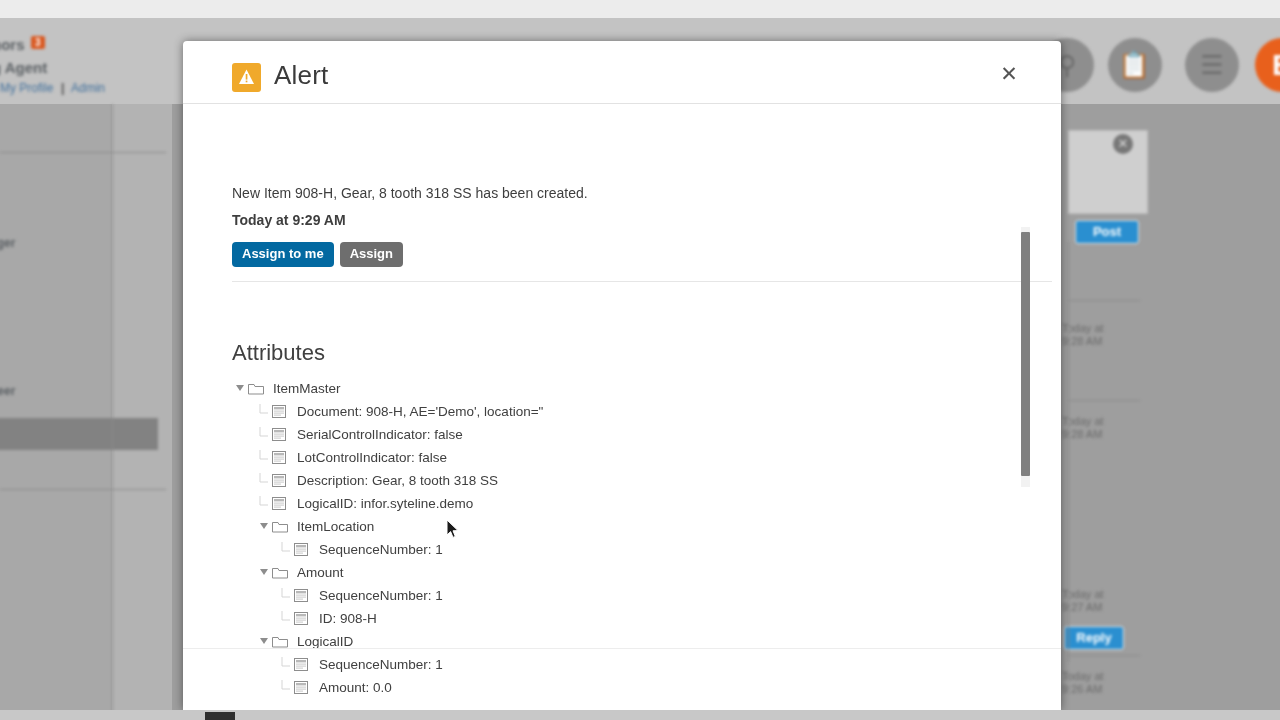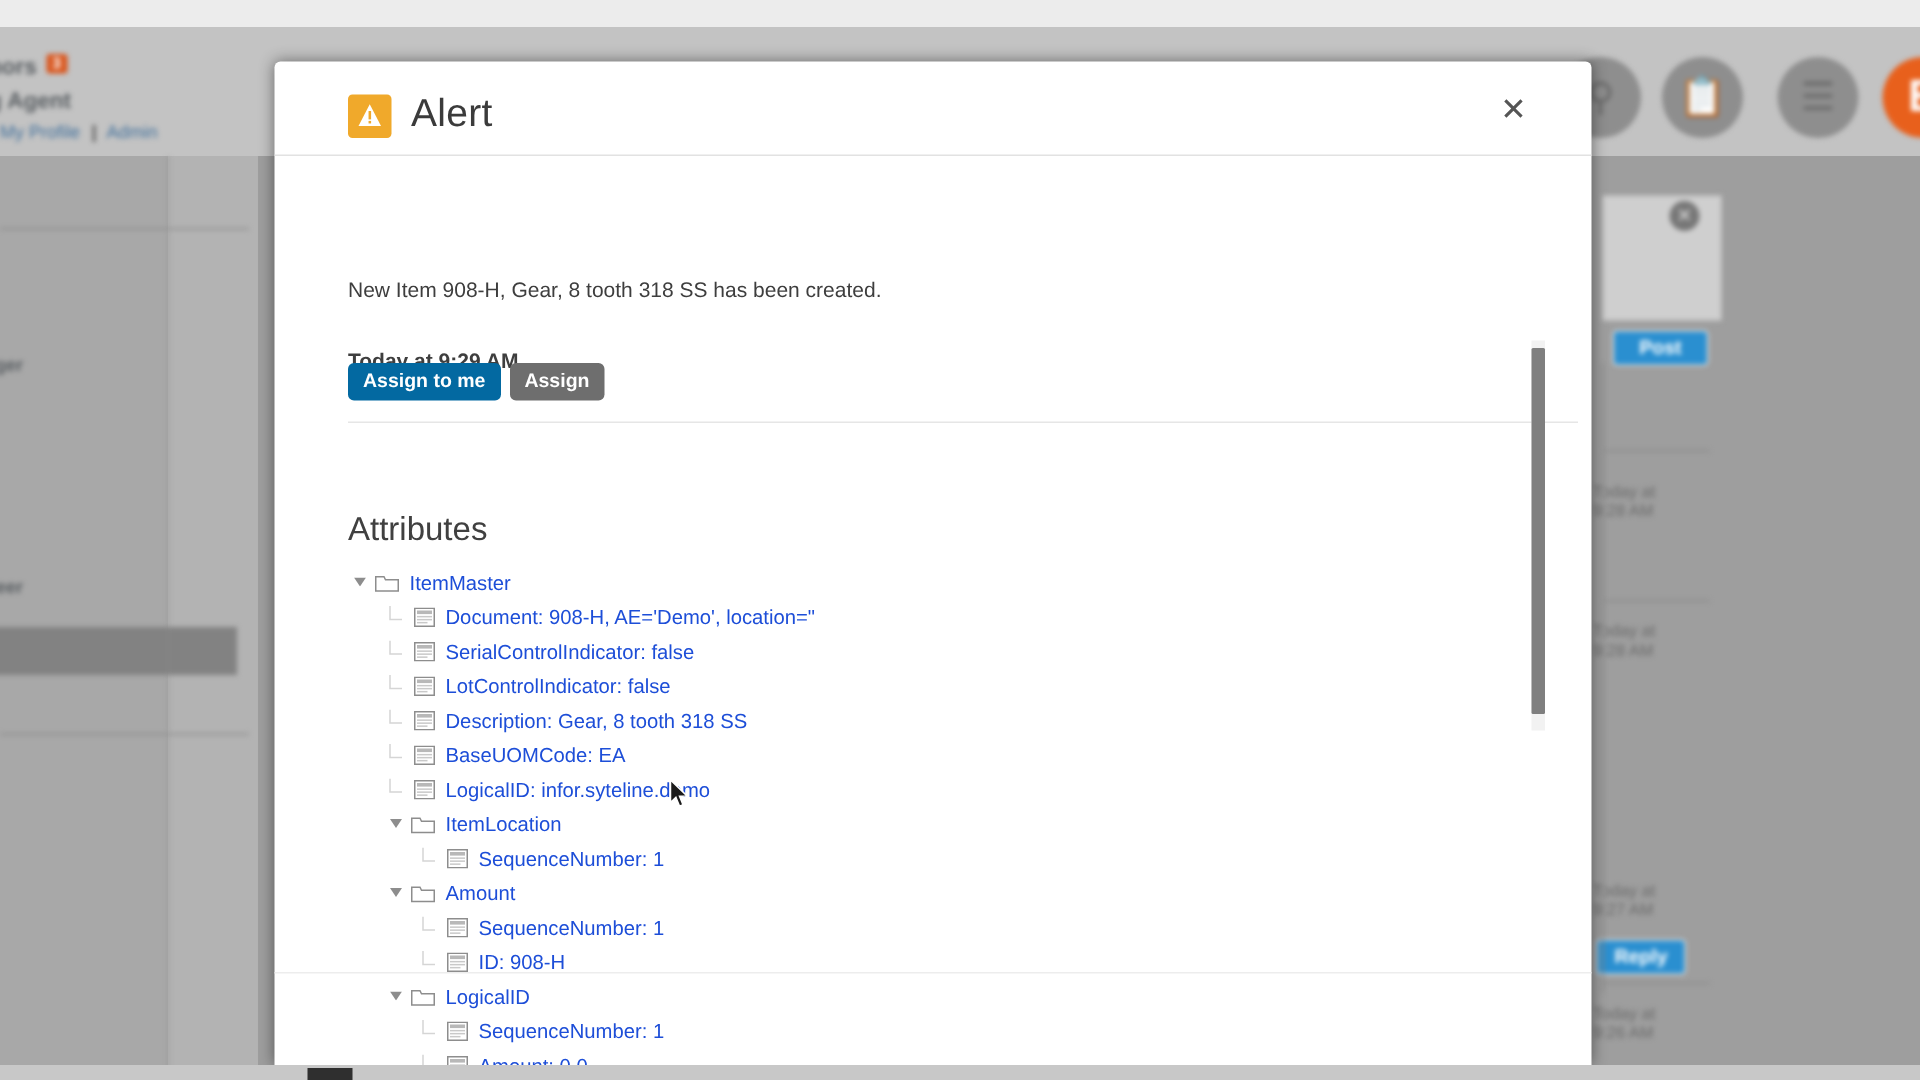--- a/index.html
+++ b/index.html
@@ -191,21 +191,21 @@
   }
 
   .msg-line {
     position: absolute;
     left: 49px;
     font-size: 14px;
     color: #3e3e3e;
     text-align: right;
   }
   .msg-main { top: 81px; }
-  .msg-time { top: 108px; font-weight: bold; margin-top: 20px; }
+  .msg-time { top: 108px; font-weight: bold; }
 
   .btn-row {
     position: absolute;
     left: 49px; top: 138px;
     display: flex;
     gap: 6px;
   }
   .btn {
     font-size: 13px;
     font-weight: bold;
@@ -226,41 +226,40 @@
     width: 820px; height: 1px;
     background: #e6e6e6;
   }
 
   
   .attr-region {
     position: absolute;
     left: 0; top: 190px;
     width: 878px; height: 418px;
     overflow: hidden;
-    text-align: right;
   }
   .attr-title {
     position: absolute;
     left: 49px; top: 46px;
     font-size: 22px;
     color: #404040;
   }
 
   .tree {
     position: absolute;
     left: 49px; top: 83px;
     width: 760px;
   }
   .node {
     position: relative;
     height: 23px;
     display: flex;
     align-items: center;
     font-size: 13.5px;
-    color: #1d4ed8;
+    color: #404040;
     white-space: nowrap;
   }
   .node .twisty {
     width: 16px;
     text-align: center;
     color: #8d8d8d;
     font-size: 8px;
     flex: 0 0 16px;
   }
   .node .ico {
@@ -474,33 +473,20 @@
               <span class="twisty"><svg width="10" height="14" viewBox="0 0 10 14">
                   <path d="M1 0 L1 9 L9 9" stroke="#d5d5d5" stroke-width="1" fill="none"></path>
                 </svg></span>
               <span class="ico"><svg width="14" height="13" viewBox="0 0 14 13">
                   <rect x="0.5" y="0.5" width="13" height="12" fill="#ffffff" stroke="#8d8d8d" stroke-width="1"></rect>
                   <rect x="2" y="2" width="10" height="2.4" fill="#b8b8b8"></rect>
                   <rect x="2" y="5.6" width="10" height="1" fill="#c9c9c9"></rect>
                   <rect x="2" y="7.6" width="10" height="1" fill="#c9c9c9"></rect>
                   <rect x="2" y="9.6" width="7" height="1" fill="#c9c9c9"></rect>
                 </svg></span>
-              <span class="lbl">BaseUOMCode:  EA</span>
-            </div>
-            <div class="node depth-1">
-              <span class="twisty"><svg width="10" height="14" viewBox="0 0 10 14">
-                  <path d="M1 0 L1 9 L9 9" stroke="#d5d5d5" stroke-width="1" fill="none"></path>
-                </svg></span>
-              <span class="ico"><svg width="14" height="13" viewBox="0 0 14 13">
-                  <rect x="0.5" y="0.5" width="13" height="12" fill="#ffffff" stroke="#8d8d8d" stroke-width="1"></rect>
-                  <rect x="2" y="2" width="10" height="2.4" fill="#b8b8b8"></rect>
-                  <rect x="2" y="5.6" width="10" height="1" fill="#c9c9c9"></rect>
-                  <rect x="2" y="7.6" width="10" height="1" fill="#c9c9c9"></rect>
-                  <rect x="2" y="9.6" width="7" height="1" fill="#c9c9c9"></rect>
-                </svg></span>
               <span class="lbl">LogicalID:  infor.syteline.demo</span>
             </div>
             <div class="node depth-1">
               <span class="twisty"><svg width="8" height="6" viewBox="0 0 8 6">
                   <path d="M0 0 L8 0 L4 6 Z" fill="#8d8d8d"></path>
                 </svg></span>
               <span class="ico"><svg width="16" height="13" viewBox="0 0 16 13">
                   <path d="M0.5 2.5 L0.5 12 L15.5 12 L15.5 4.5 L7 4.5 L6 2.5 Z" fill="#ffffff" stroke="#8d8d8d" stroke-width="1"></path>
                 </svg></span>
               <span class="lbl">ItemLocation</span>

